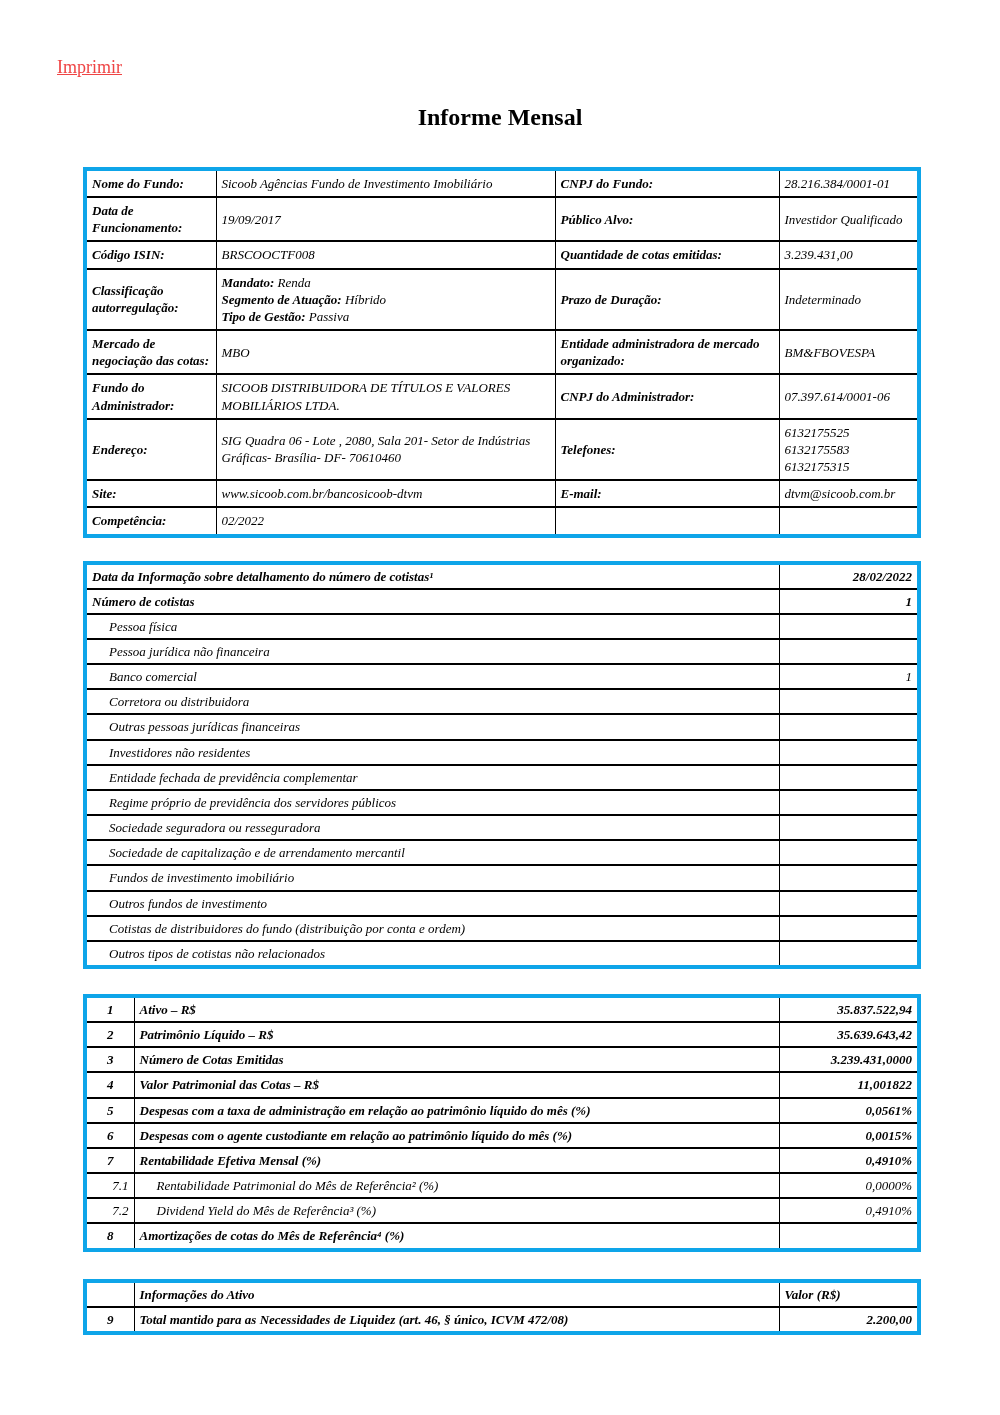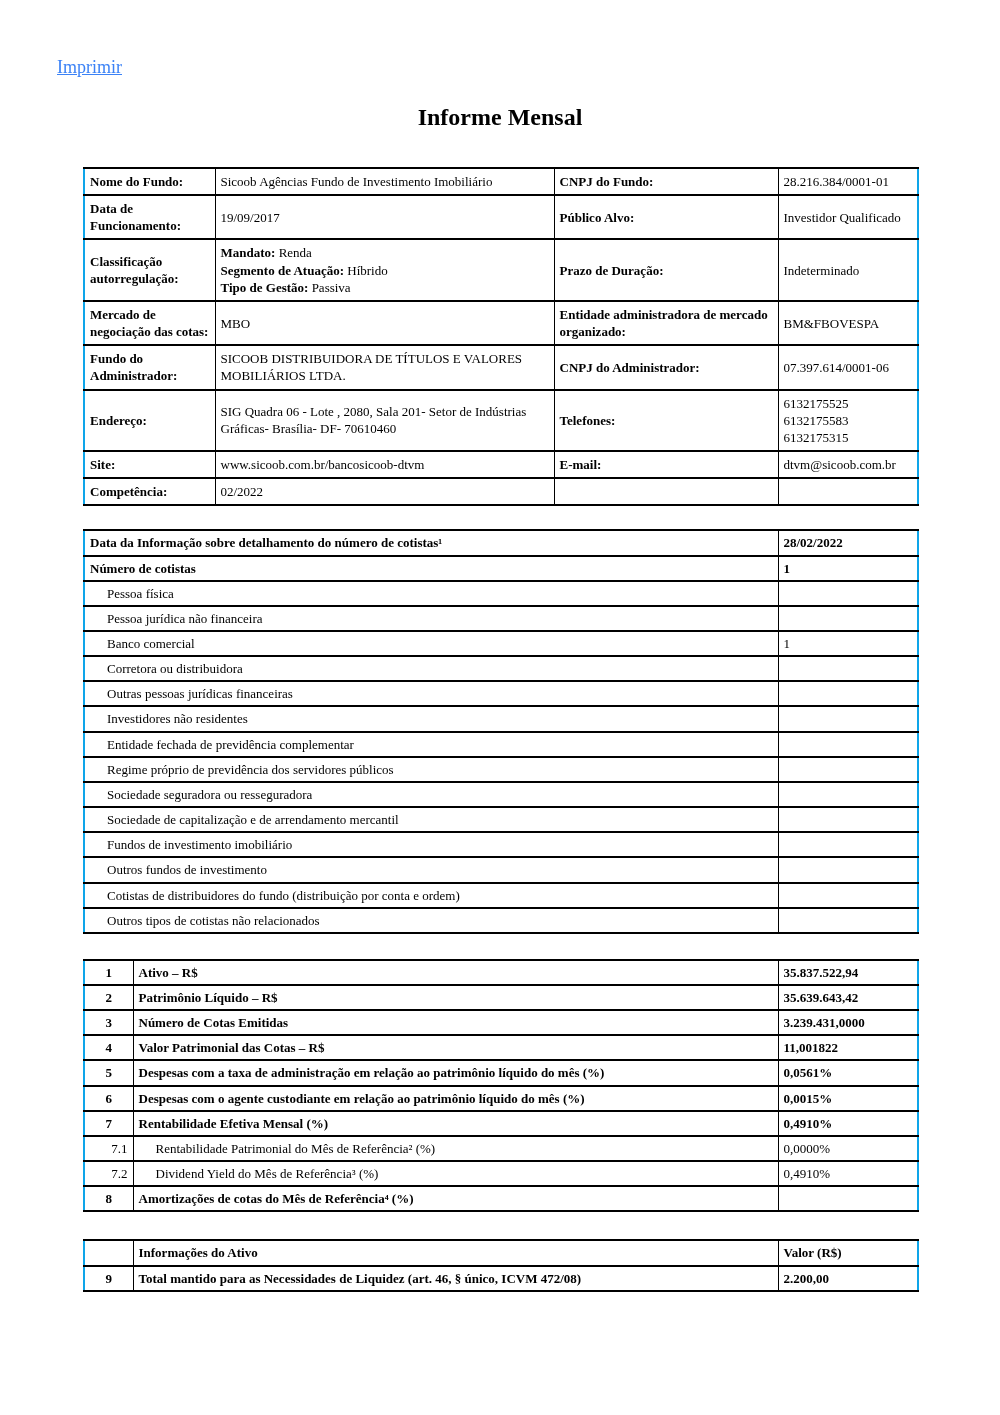--- a/index.html
+++ b/index.html
@@ -5,46 +5,47 @@
   html,body{margin:0;padding:0;background:#fff;}
   .page{
     position:relative;
     width:1000px;height:1415px;
     background:#fff;color:#000;
     font-family:"Liberation Serif", serif;
     overflow:hidden;
   }
   .print-link{
     position:absolute;left:57px;top:57px;
-    font-size:18px;color:#3b82f6;text-decoration:underline;cursor:pointer;
+    font-size:18px;color:#ef4444;text-decoration:underline;cursor:pointer;
   }
   .title{
     position:absolute;left:0;top:104px;width:100%;
     text-align:center;font-size:24px;font-weight:bold;margin:0;
   }
   .tables{position:absolute;left:83px;top:167px;width:836px;}
   table{
     border-collapse:collapse;table-layout:fixed;width:834px;
-    border:2px solid #0ea5e9;
+    border:4px solid #0ea5e9;
+    font-style:italic;
   }
   td{
     border:1px solid #000;
     border-top-width:2px;border-bottom-width:2px;
     font-size:13px;line-height:1.32;
     padding:4px 5px;vertical-align:middle;
     overflow:hidden;word-wrap:break-word;
   }
   .t2{margin-top:23px;}
   .t3{margin-top:25px;}
   .t4{margin-top:27px;}
   .t2 td,.t3 td,.t4 td{padding:3px 5px;}
   td.b{font-weight:bold;}
   td.num{text-align:center;}
   td.num.sub{text-align:right;font-weight:normal;}
-  td.val{}
+  td.val{text-align:right;}
   td.indent{padding-left:22px;margin-top:20px;}
   td.center{text-align:left;}
   .cell-line{display:block;}
   
   .t1 col.c1{width:131px;} .t1 col.c2{width:339px;} .t1 col.c3{width:224px;} .t1 col.c4{width:140px;}
   .t2 col.c1{width:694px;} .t2 col.c2{width:140px;}
   .t3 col.c1{width:49px;}  .t3 col.c2{width:645px;} .t3 col.c3{width:140px;}
   .t4 col.c1{width:49px;}  .t4 col.c2{width:645px;} .t4 col.c3{width:140px;}
 </style>
 </head>
@@ -69,20 +70,26 @@
             <td class="b">CNPJ do Fundo:</td>
             <td>28.216.384/0001-01</td>
           </tr>
           <tr>
             <td class="b">Data de Funcionamento:</td>
             <td>19/09/2017</td>
             <td class="b">Público Alvo:</td>
             <td>Investidor Qualificado</td>
           </tr>
           <tr>
+            <td class="b">Código ISIN:</td>
+            <td>BRSCOOCTF008</td>
+            <td class="b">Quantidade de cotas emitidas:</td>
+            <td>3.239.431,00</td>
+          </tr>
+          <tr>
             <td class="b">Classificação autorregulação:</td>
             <td>
               <span class="cell-line"><b>Mandato:</b> Renda</span>
               <span class="cell-line"><b>Segmento de Atuação:</b> Híbrido</span>
               <span class="cell-line"><b>Tipo de Gestão:</b> Passiva</span>
             </td>
             <td class="b">Prazo de Duração:</td>
             <td>Indeterminado</td>
           </tr>
           <tr>

